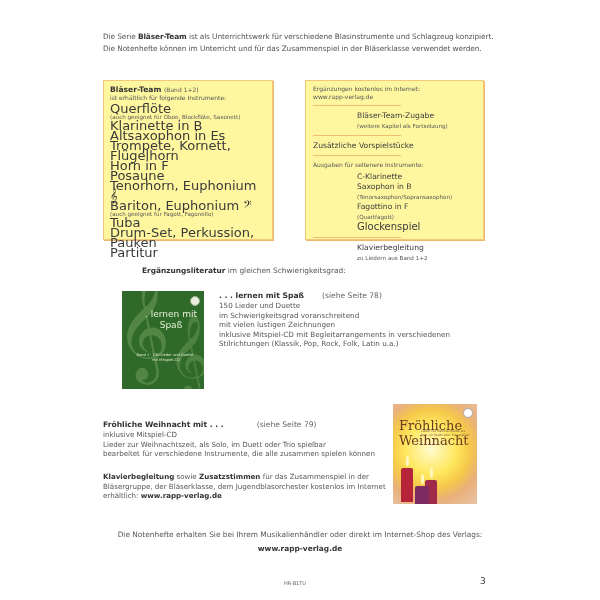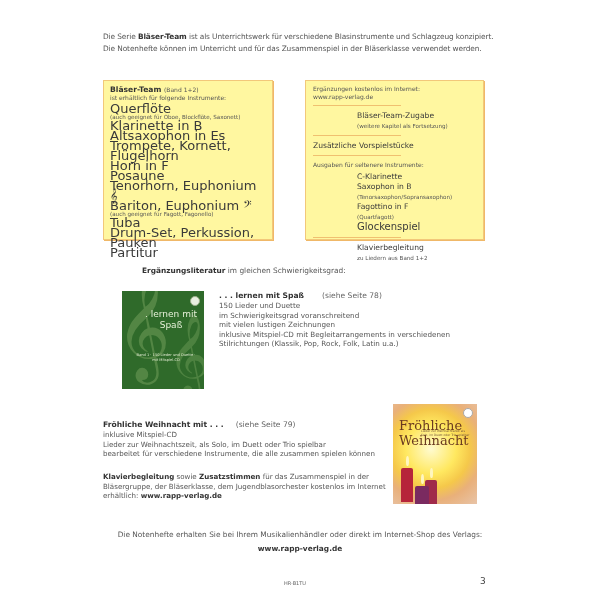--- a/index.html
+++ b/index.html
@@ -27,21 +27,21 @@
     .cover1 .badge { position: absolute; right: 4px; top: 5px; width: 10px; height: 10px; border-radius: 50%; background: #e8efe0; border: 1px solid #9bb08a; }
     .cover1 .clef { position: absolute; left: -6px; top: -10px; font-size: 92px; color: #6b9a56; opacity: 0.6; line-height: 1; }
     .cover1 .clef2 { position: absolute; left: 46px; top: 28px; font-size: 70px; color: #6b9a56; opacity: 0.5; line-height: 1; }
     .b1 { position: absolute; left: 219px; top: 291px; width: 270px; }
     .b1-title { font-size: 7.6px; color: #333; line-height: 10px; }
     .b1-title b { margin-right: 18px; }
     .b1-title span { color: #666; }
     .b1 p { font-size: 7.2px; color: #555; line-height: 9.6px; }
     .b2 { position: absolute; left: 103px; top: 420px; width: 285px; }
     .b2-title { font-size: 7.6px; color: #333; line-height: 10px; }
-    .b2-title b { margin-right: 12px; }
+    .b2-title b { margin-right: 33px; }
     .b2-title span { color: #666; }
     .b2 p { font-size: 7.1px; color: #555; line-height: 9.5px; }
     .b3 { position: absolute; left: 103px; top: 472px; width: 285px; font-size: 7.1px; color: #555; line-height: 9.6px; }
     .b3 b { color: #333; }
     .cover2 { position: absolute; left: 393px; top: 404px; width: 84px; height: 100px; background: radial-gradient(circle at 45% 45%, #fffbd0 0%, #ffe860 35%, #f5c84a 55%, #e9b07a 72%, #e8c4a8 100%); overflow: hidden; }
     .cover2 .t { position: absolute; left: 6px; top: 14px; font-family: "DejaVu Serif", serif; font-size: 13px; color: #6a3a20; }
     .cover2 .s { position: absolute; left: 28px; top: 25px; width: 52px; font-size: 3px; color: #7a5a3a; line-height: 4px; }
     .cover2 .badge { position: absolute; right: 4px; top: 4px; width: 10px; height: 10px; border-radius: 50%; background: #fff; border: 1px solid #aaa; }
     .candle { position: absolute; border-radius: 2px 2px 0 0; }
     .c1 { left: 8px; top: 64px; width: 12px; height: 34px; background: #b6243a; }

